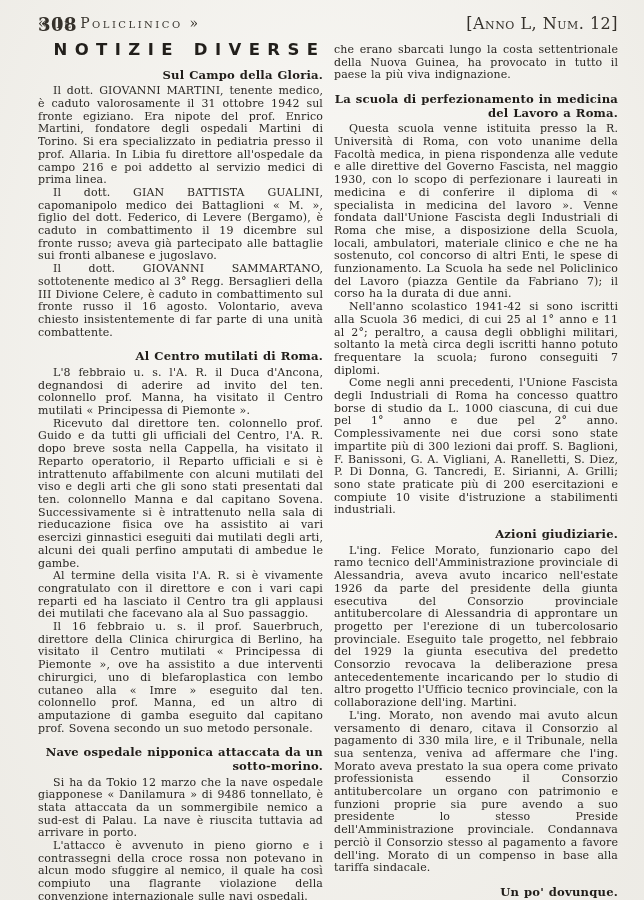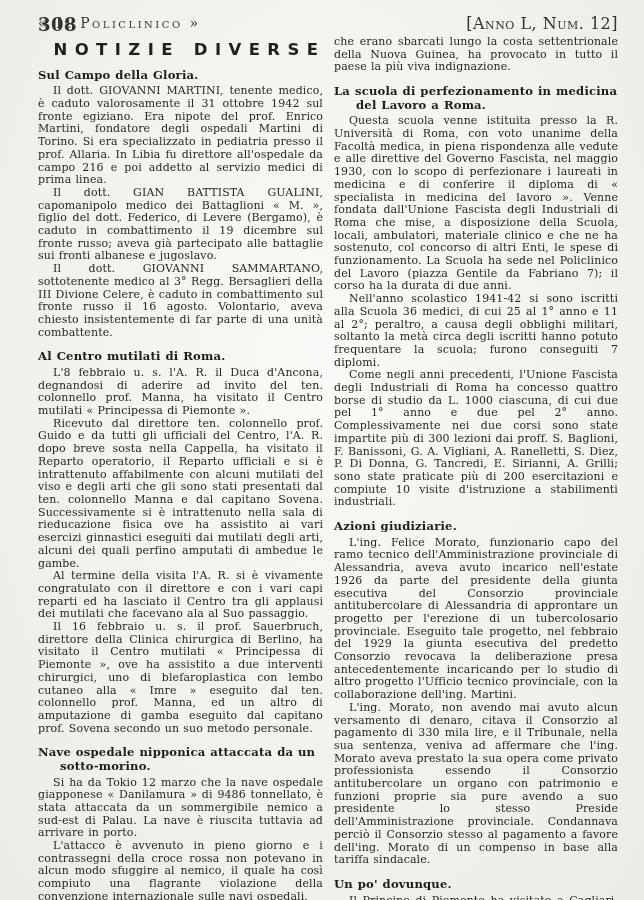--- a/index.html
+++ b/index.html
@@ -67,33 +67,33 @@
     text-indent: 0.45em;
     white-space: nowrap;
     color: #221f1b;
   }
   h2.heading {
     font-size: 11.6px;
     line-height: 13.6px;
     margin: 11px 0 3px;
     padding-left: 22px;
     text-indent: -22px;
-    text-align: left;
+    text-align: right;
     font-weight: 700;
     color: #201d19;
     letter-spacing: 0.2px;
   }
   article.first h2.heading { margin-top: 0; }
   p.para {
     margin: 0;
     text-indent: 15px;
   }
   p.cont {
     text-indent: 0;
-    margin-top: 0;
+    margin-top: 8px;
   }
 </style>
 </head>
 <body>
 
 <div class="page">
 
   <div class="header">
     <span class="pageno">308</span>
     <span class="jtitle">« Il Policlinico »</span>

